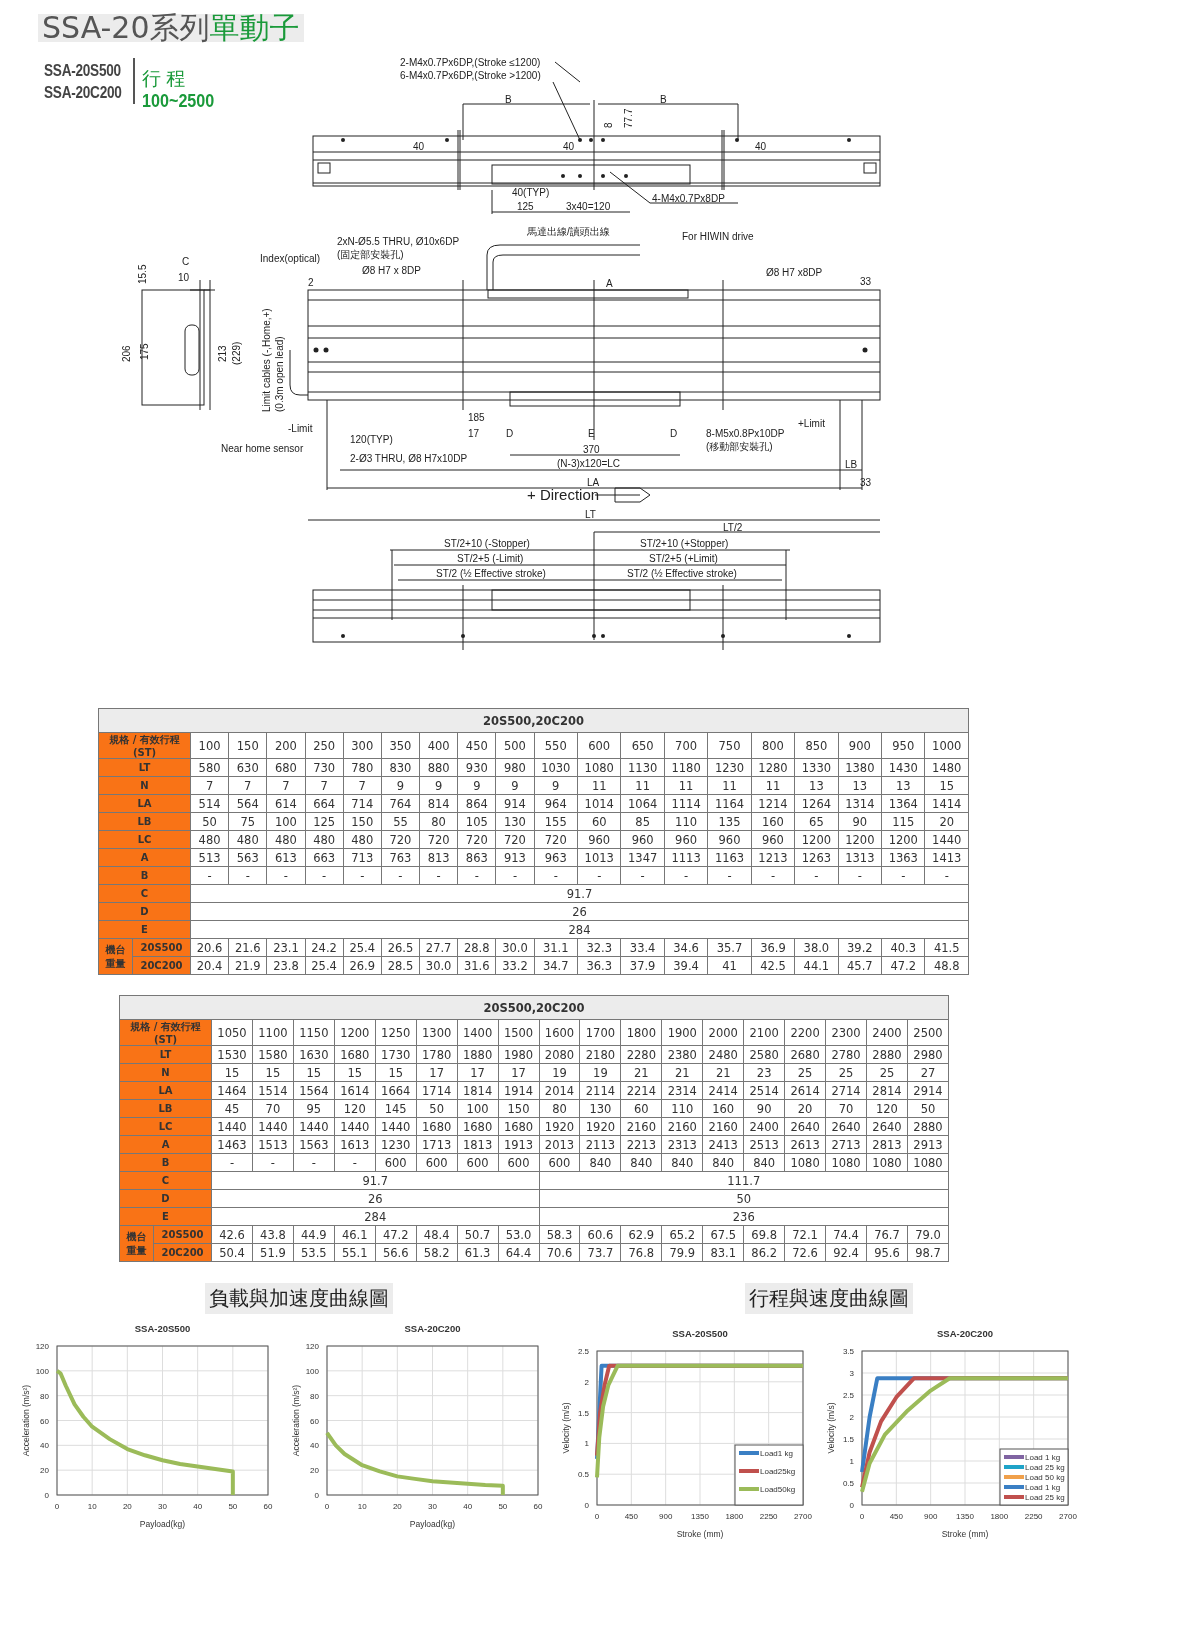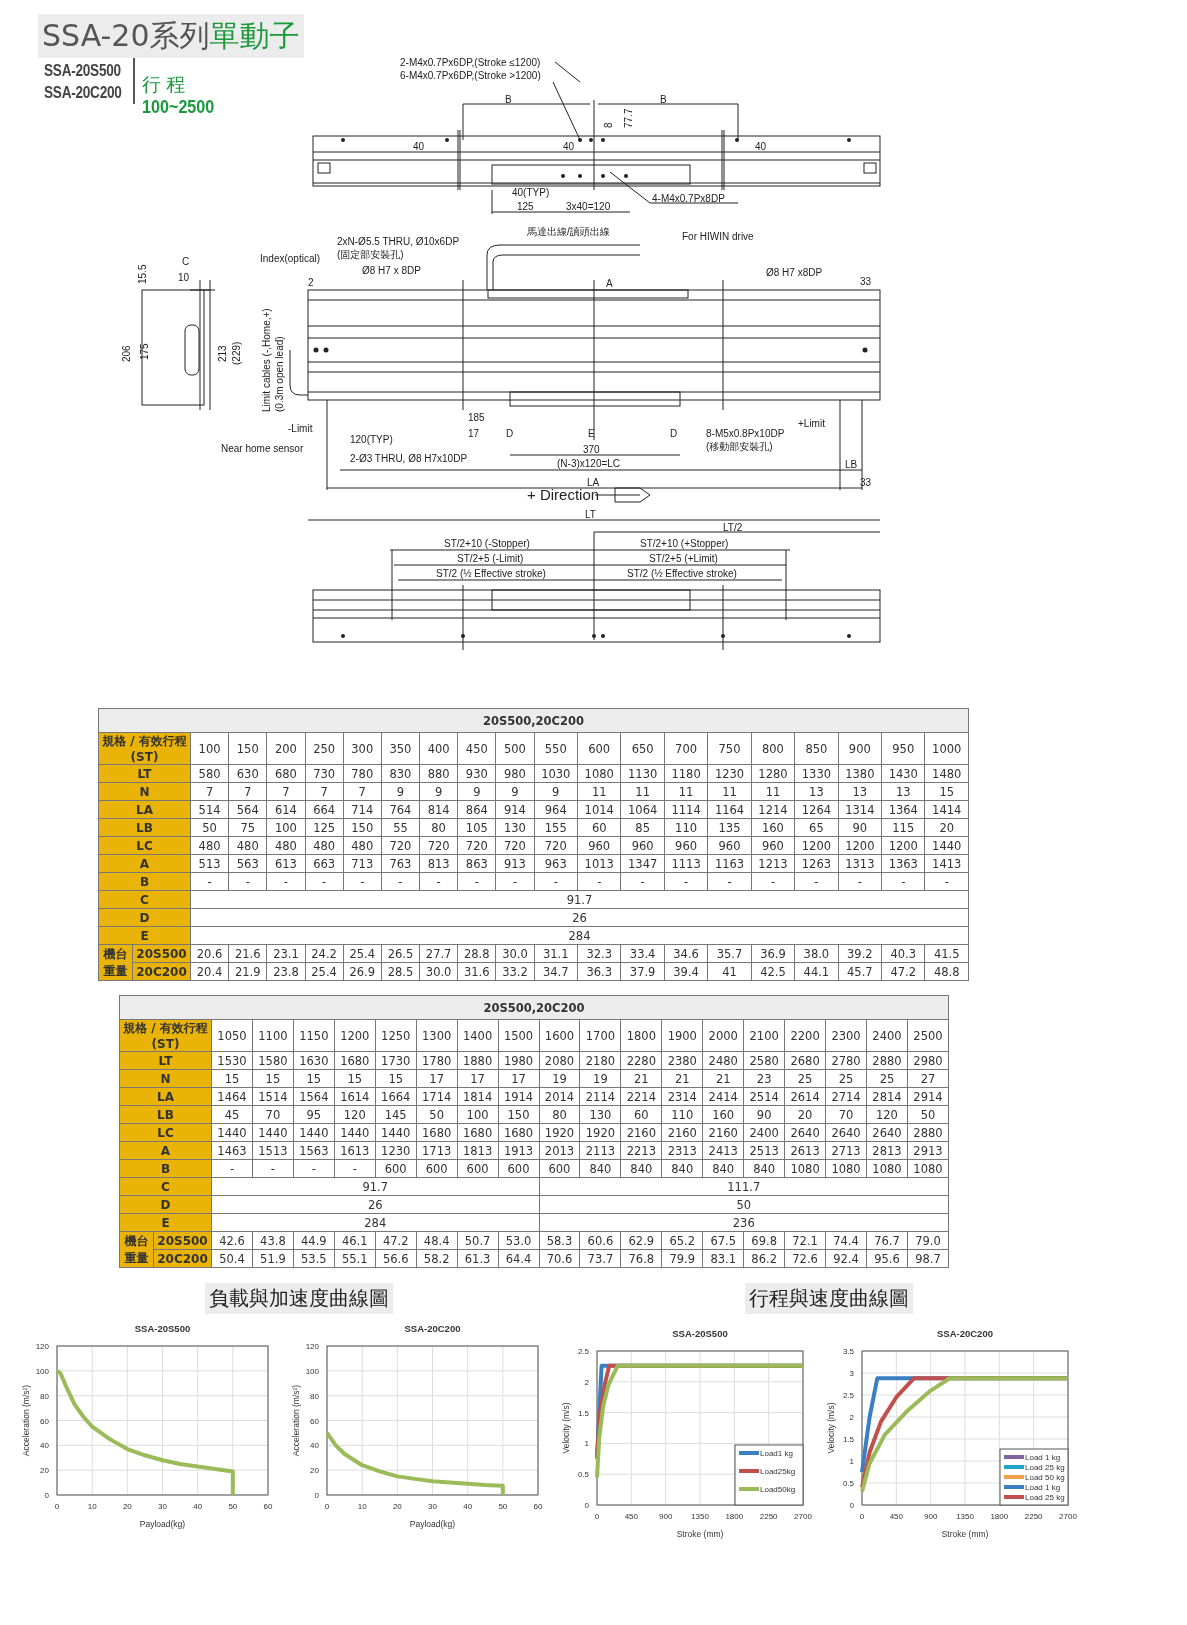--- a/index.html
+++ b/index.html
@@ -1,28 +1,28 @@
 <!DOCTYPE html>
 <html><head>
 <meta charset="utf-8">
 <style>
   * { box-sizing: border-box; }
   body { margin: 0; background: #fff; width: 1187px; height: 1625px; position: relative; font-family: "Liberation Sans", sans-serif; color: #333; overflow: hidden; }
   .abs { position: absolute; }
-  .title-box { left: 38px; top: 14px; background: #ececec; padding: 0 4px; height: 44px; display: flex; align-items: center; font-size: 30px; font-family: "DejaVu Sans", sans-serif; }
+  .title-box { left: 38px; top: 14px; background: #ececec; padding: 0 4px; height: 28px; display: flex; align-items: center; font-size: 30px; font-family: "DejaVu Sans", sans-serif; }
   .title-gray { color: #555; }
   .title-green { color: #1a9a3a; }
   .models { left: 44px; top: 60px; font-family: "Liberation Sans", sans-serif; font-size: 16px; font-weight: bold; color: #444; line-height: 22px; letter-spacing: -0.3px; transform: scaleX(0.85); transform-origin: left; }
   .vline { left: 133px; top: 58px; width: 2px; height: 46px; background: #555; }
-  .stroke-lbl { left: 142px; top: 74px; font-size: 19px; color: #1a9a3a; line-height: 22px; }
+  .stroke-lbl { left: 142px; top: 68px; font-size: 19px; color: #1a9a3a; line-height: 22px; }
   .stroke-lbl .num { font-weight: bold; transform: scaleX(0.85); transform-origin: left; display:inline-block; }
   svg text { font-family: "Liberation Sans", sans-serif; }
   table.spec { border-collapse: collapse; position: absolute; font-family: "DejaVu Sans", sans-serif; font-size: 11.5px; color: #333; }
   table.spec td { border: 1px solid #777; text-align: center; height: 18px; padding: 0; }
-  table.spec td.hd { background: #eab308; font-weight: bold; font-size: 12px; }
+  table.spec td.hd { background: #f97316; font-weight: bold; font-size: 10px; }
   table.spec tr.cap td { background: #ececec; font-weight: bold; font-size: 11.5px; height: 24px; }
   .sec-title { background: #ececec; font-size: 20px; color: #222; padding: 2px 4px; font-family: Liberation Mono, monospace; }
 </style>
 </head>
 <body>
 
 <div class="abs title-box">
   <span class="title-gray">SSA-20系列</span>
     <span class="title-green">單動子</span>
 </div>

